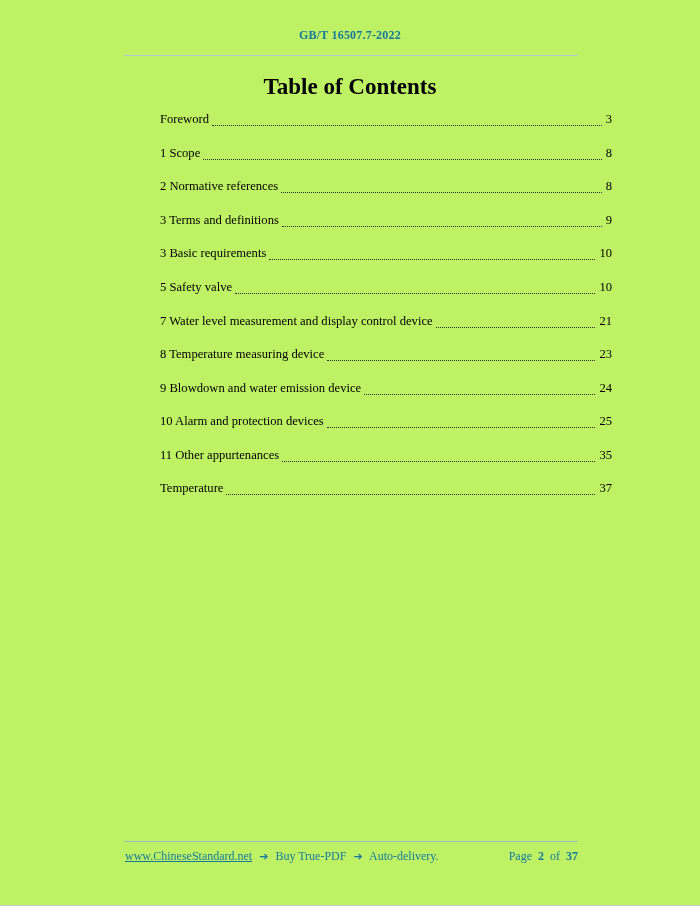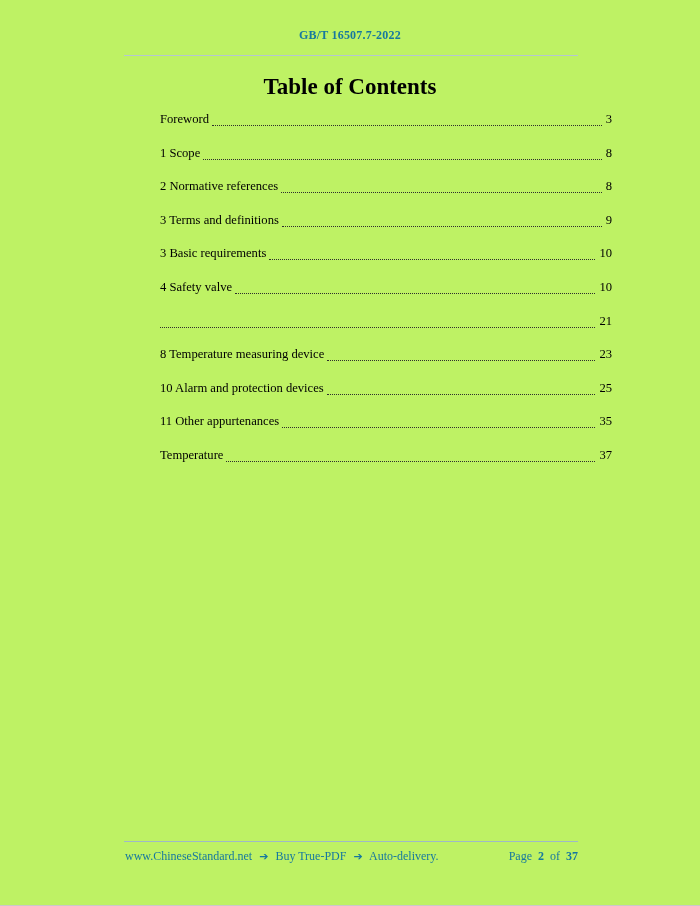--- a/index.html
+++ b/index.html
@@ -89,20 +89,21 @@
     width: 453px;
     display: flex;
     justify-content: space-between;
     align-items: baseline;
     font-size: 12px;
     color: var(--accent);
   }
   .footer-left { white-space: nowrap; }
   .footer-link {
     color: var(--accent);
+    text-decoration: underline;
     cursor: pointer;
   }
   .footer-arrow {
     color: var(--accent);
     padding: 0 4px;
     font-family: "DejaVu Sans", sans-serif;
     font-size: 11px;
   }
   .footer-text { color: var(--accent); }
   .page-indicator { white-space: nowrap; text-align: right; }
@@ -147,32 +148,38 @@
       <span class="toc-label">3 Terms and definitions</span>
       <span class="leader"></span>
       <span class="toc-page">9</span>
     </div>
     <div class="toc-row">
       <span class="toc-label">3 Basic requirements</span>
       <span class="leader"></span>
       <span class="toc-page">10</span>
     </div>
     <div class="toc-row">
-      <span class="toc-label">4 Safety valve</span>
+      <span class="toc-label">5 Safety valve</span>
       <span class="leader"></span>
       <span class="toc-page">10</span>
     </div>
     <div class="toc-row">
+      <span class="toc-label">7 Water level measurement and display control device</span>
       <span class="leader"></span>
       <span class="toc-page">21</span>
     </div>
     <div class="toc-row">
       <span class="toc-label">8 Temperature measuring device</span>
       <span class="leader"></span>
       <span class="toc-page">23</span>
+    </div>
+    <div class="toc-row">
+      <span class="toc-label">9 Blowdown and water emission device</span>
+      <span class="leader"></span>
+      <span class="toc-page">24</span>
     </div>
     <div class="toc-row">
       <span class="toc-label">10 Alarm and protection devices</span>
       <span class="leader"></span>
       <span class="toc-page">25</span>
     </div>
     <div class="toc-row">
       <span class="toc-label">11 Other appurtenances</span>
       <span class="leader"></span>
       <span class="toc-page">35</span>

